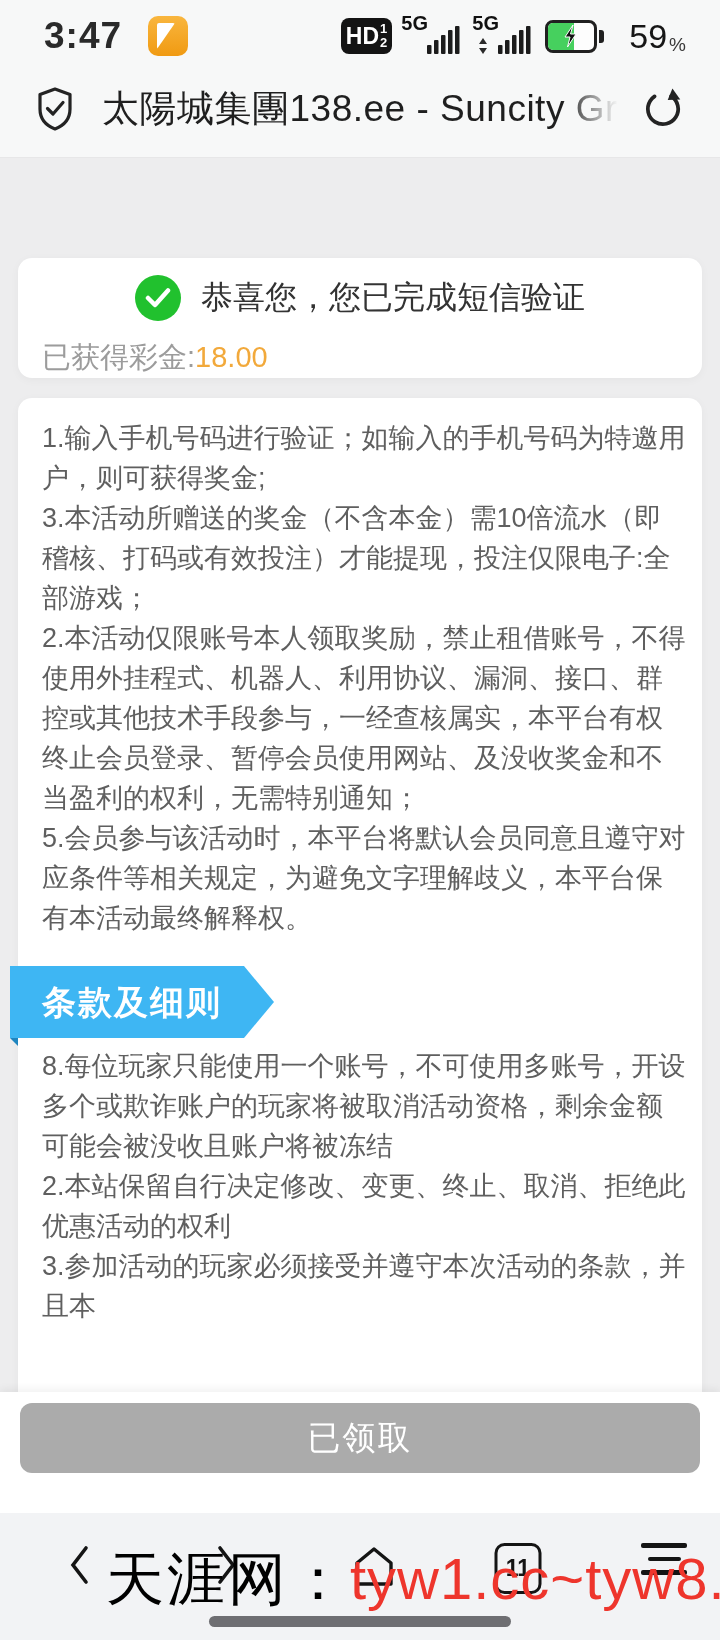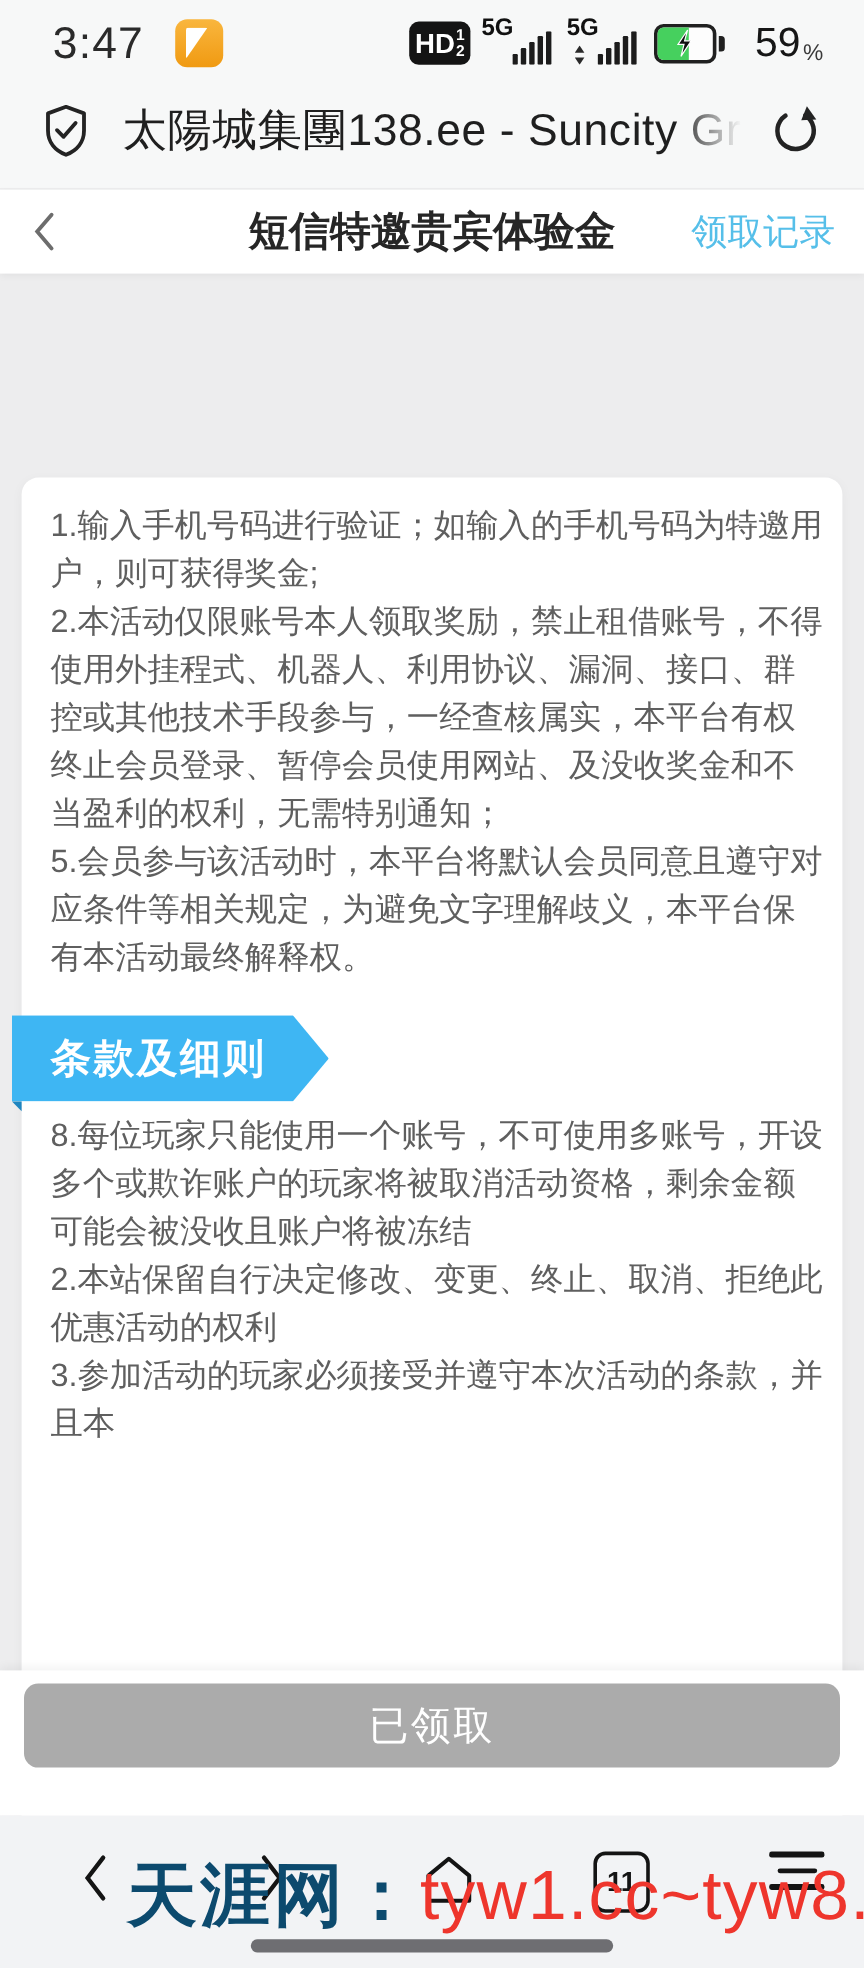--- a/index.html
+++ b/index.html
@@ -4,21 +4,21 @@
 <style>
   html,body{margin:0;padding:0;}
   .screen{
     position:relative;width:720px;height:1640px;overflow:hidden;
     background:#ededee;font-family:"Liberation Sans","DejaVu Sans",sans-serif;
     -webkit-font-smoothing:antialiased;
   }
   
   .status-bar{position:absolute;top:0;left:0;right:0;height:60px;background:#f7f8f8;
     display:flex;align-items:center;padding:12px 34px 0 44px;box-sizing:border-box;}
-  .time{font-size:37px;font-weight:400;color:#2a2a2a;letter-spacing:1px;}
+  .time{font-size:37px;font-weight:700;color:#2a2a2a;letter-spacing:1px;}
   .note-ic{width:40px;height:40px;border-radius:10px;margin-left:26px;position:relative;overflow:hidden;
     background:linear-gradient(180deg,#f9b63e,#f09a12);}
   .note-ic:after{content:"";position:absolute;left:9px;top:7px;width:0;height:0;
     border-top:26px solid #fff;border-right:18px solid transparent;border-radius:2px;}
   .sb-right{margin-left:auto;display:flex;align-items:center;gap:9px;}
   .hd-badge{background:#141414;color:#fff;border-radius:8px;height:36px;display:flex;align-items:center;
     padding:0 5px;box-sizing:border-box;}
   .hd-main{font-size:23px;font-weight:700;letter-spacing:0;}
   .hd-sub{display:flex;flex-direction:column;margin-left:1px;font-size:13px;line-height:14px;font-weight:700;text-align:center;}
   .sig{position:relative;width:62px;height:42px;}
@@ -81,21 +81,21 @@
     align-items:center;justify-content:center;font-size:23px;font-weight:700;color:#141414;}
   .menu-lines{display:flex;flex-direction:column;gap:9px;align-items:center;}
   .menu-lines i{display:block;height:4.5px;background:#141414;border-radius:2px;}
   .menu-lines i:nth-child(1){width:46px;}
   .menu-lines i:nth-child(2){width:33px;}
   .menu-lines i:nth-child(3){width:46px;}
   .home-indicator{position:absolute;top:1616px;left:50%;transform:translateX(-50%);
     width:302px;height:11px;border-radius:6px;background:#6e6e72;z-index:7;}
   
   .watermark{position:absolute;top:1541px;left:106px;z-index:10;white-space:nowrap;display:flex;align-items:baseline;}
-  .wm-site{font-size:58px;font-weight:700;color:#0c4a6e;letter-spacing:3px;font-family:"Liberation Serif","DejaVu Serif",serif;}
+  .wm-site{font-size:58px;font-weight:400;color:#000000;letter-spacing:3px;font-family:"Liberation Serif","DejaVu Serif",serif;}
   .wm-domains{font-size:58px;color:#ee352c;letter-spacing:1px;}
 </style>
 </head>
 <body>
 
 <div class="screen">
 
   <div class="status-bar">
     <span class="time">3:47</span>
     <span class="note-ic"></span>
@@ -156,36 +156,41 @@
       <span class="browser-title">太陽城集團138.ee - Suncity Group</span>
       
       <span class="title-fade"></span>
     </div>
     <svg width="46" height="46" viewBox="0 0 44 44">
       <circle cx="22" cy="22" r="14.5" fill="none" stroke="#232323" stroke-width="3.6" stroke-linecap="round" stroke-dasharray="74 17" transform="rotate(-58 22 22)"></circle>
       <path d="M31 2.5 L38.5 13 L26.5 13.5 Z" fill="#232323"></path>
     </svg>
   </div>
 
-  <div class="page-header">
-    <span class="hdr-back">
-      <svg width="22" height="36" viewBox="0 0 22 36">
-        <path d="M17 4 L5 18 L17 32" fill="none" stroke="#6d6d6d" stroke-width="3.2" stroke-linecap="round"></path>
-      </svg>
-    </span>
-    <span class="hdr-title">短信特邀贵宾体验金</span>
-    <span class="hdr-link">领取记录</span>
-  </div>
-
+
+  <div class="card card-success">
+    <div class="succ-row">
+      <span class="succ-circle">
+        <svg width="26" height="22" viewBox="0 0 26 22">
+          <path d="M3 11 L10 18 L23 3.5" fill="none" stroke="#fff" stroke-width="4.5" stroke-linecap="round" stroke-linejoin="round"></path>
+        </svg>
+      </span>
+      <span class="succ-msg">恭喜您，您已完成短信验证</span>
+    </div>
+    <div class="bonus-line">
+      <span class="bonus-label">已获得彩金:</span><span class="bonus-value">18.00</span>
+    </div>
+  </div>
 
   <div class="card card-detail">
 
 
     <div class="paras">
       <p>1.输入手机号码进行验证；如输入的手机号码为特邀用户，则可获得奖金;</p>
+      <p>3.本活动所赠送的奖金（不含本金）需10倍流水（即稽核、打码或有效投注）才能提现，投注仅限电子:全部游戏；</p>
       <p>2.本活动仅限账号本人领取奖励，禁止租借账号，不得使用外挂程式、机器人、利用协议、漏洞、接口、群控或其他技术手段参与，一经查核属实，本平台有权终止会员登录、暂停会员使用网站、及没收奖金和不当盈利的权利，无需特别通知；</p>
       <p>5.会员参与该活动时，本平台将默认会员同意且遵守对应条件等相关规定，为避免文字理解歧义，本平台保有本活动最终解释权。</p>
     </div>
 
     <div class="ribbon-wrap second">
       <div class="ribbon">条款及细则</div>
       <div class="ribbon-fold"></div>
     </div>
 
     <div class="paras terms">

